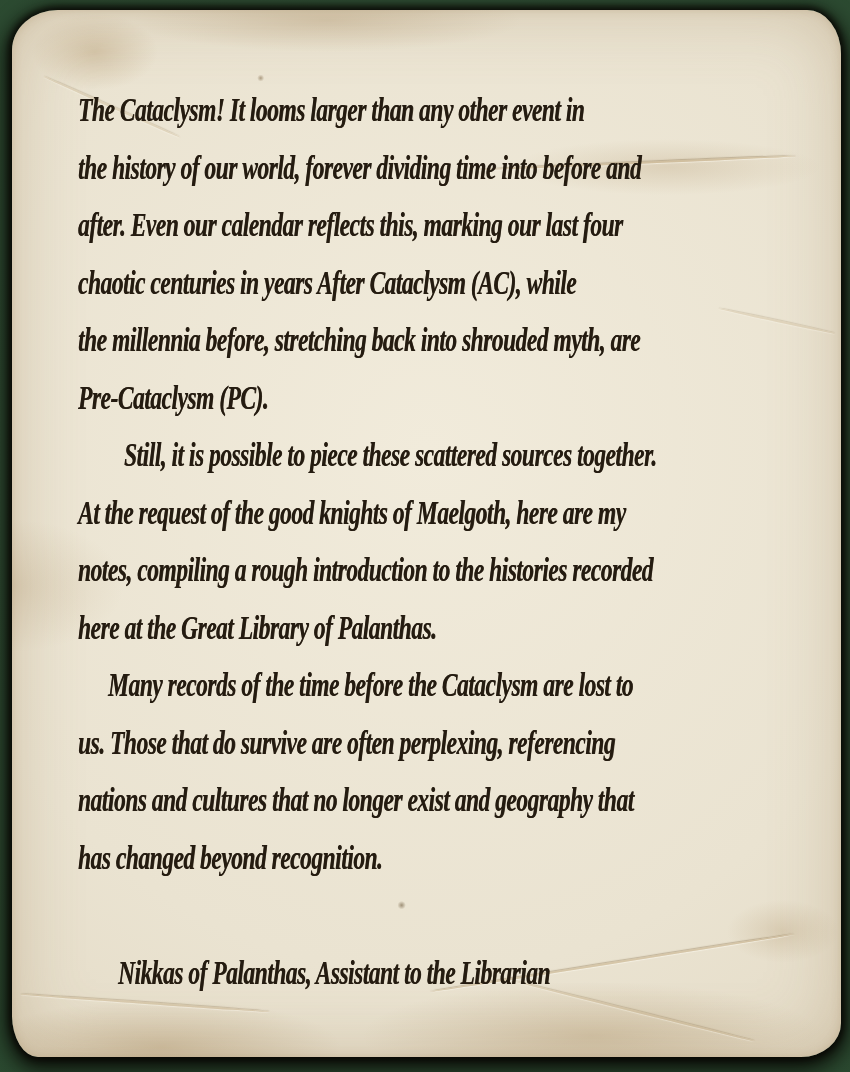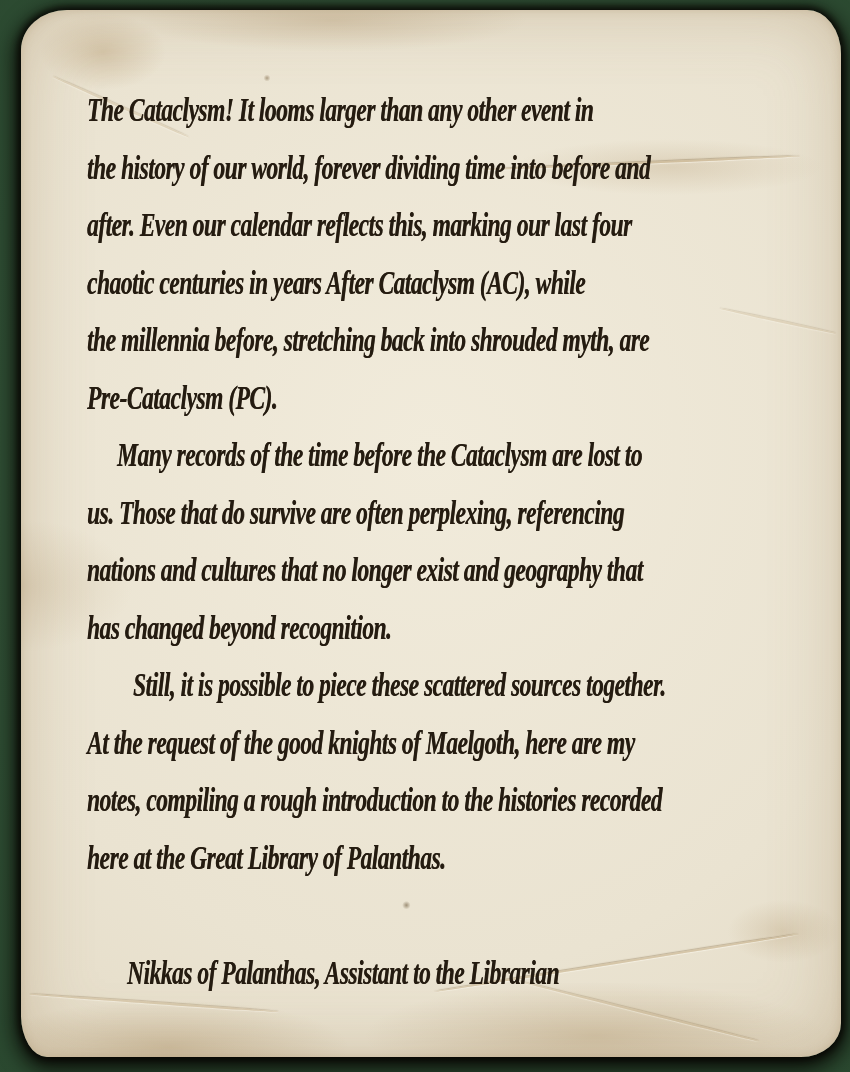--- a/index.html
+++ b/index.html
@@ -37,21 +37,20 @@
       radial-gradient(6px 6px at 47% 85.5%, rgba(96,76,44,0.55), rgba(96,76,44,0) 70%),
       radial-gradient(5px 5px at 30% 6.5%, rgba(110,86,50,0.5), rgba(110,86,50,0) 70%),
       
       radial-gradient(ellipse 120% 100% at 50% 42%,
         #f1ebdb 0%, var(--paper, #eae3d1) 50%, #e3dac5 78%, #d8cdb0 96%, #cfc2a0 100%);
     box-shadow:
       0 6px 20px 6px rgba(8,7,3,0.92),
       0 0 6px 3px rgba(8,7,3,0.85),
       inset 0 0 70px rgba(150,120,75,0.30),
       inset 0 0 10px rgba(150,120,75,0.25);
-    margin-left: 9px;
   }
 
   
   .crease {
     position: absolute;
     height: 2px;
     border-radius: 50%;
     background: rgba(190,165,120,0.45);
     box-shadow: 0 1px 1px rgba(252,248,238,0.6), 0 -1px 1px rgba(120,95,55,0.35);
     pointer-events: none;
@@ -108,31 +107,31 @@
 
       <div class="paragraph para-1">
         <div class="line">The Cataclysm! It looms larger than any other event in</div>
         <div class="line">the history of our world, forever dividing time into before and</div>
         <div class="line">after. Even our calendar reflects this, marking our last four</div>
         <div class="line">chaotic centuries in years After Cataclysm (AC), while</div>
         <div class="line">the millennia before, stretching back into shrouded myth, are</div>
         <div class="line">Pre-Cataclysm (PC).</div>
       </div>
 
+      <div class="paragraph para-3">
+        <div class="line">Still, it is possible to piece these scattered sources together.</div>
+        <div class="line">At the request of the good knights of Maelgoth, here are my</div>
+        <div class="line">notes, compiling a rough introduction to the histories recorded</div>
+        <div class="line">here at the Great Library of Palanthas.</div>
+      </div>
+
       <div class="paragraph para-2">
         <div class="line">Many records of the time before the Cataclysm are lost to</div>
         <div class="line">us. Those that do survive are often perplexing, referencing</div>
         <div class="line">nations and cultures that no longer exist and geography that</div>
         <div class="line">has changed beyond recognition.</div>
-      </div>
-
-      <div class="paragraph para-3">
-        <div class="line">Still, it is possible to piece these scattered sources together.</div>
-        <div class="line">At the request of the good knights of Maelgoth, here are my</div>
-        <div class="line">notes, compiling a rough introduction to the histories recorded</div>
-        <div class="line">here at the Great Library of Palanthas.</div>
       </div>
 
       <div class="line signature">Nikkas of Palanthas, Assistant to the Librarian</div>
 
     </div>
   </div>
 </div>
 
 </body></html>

